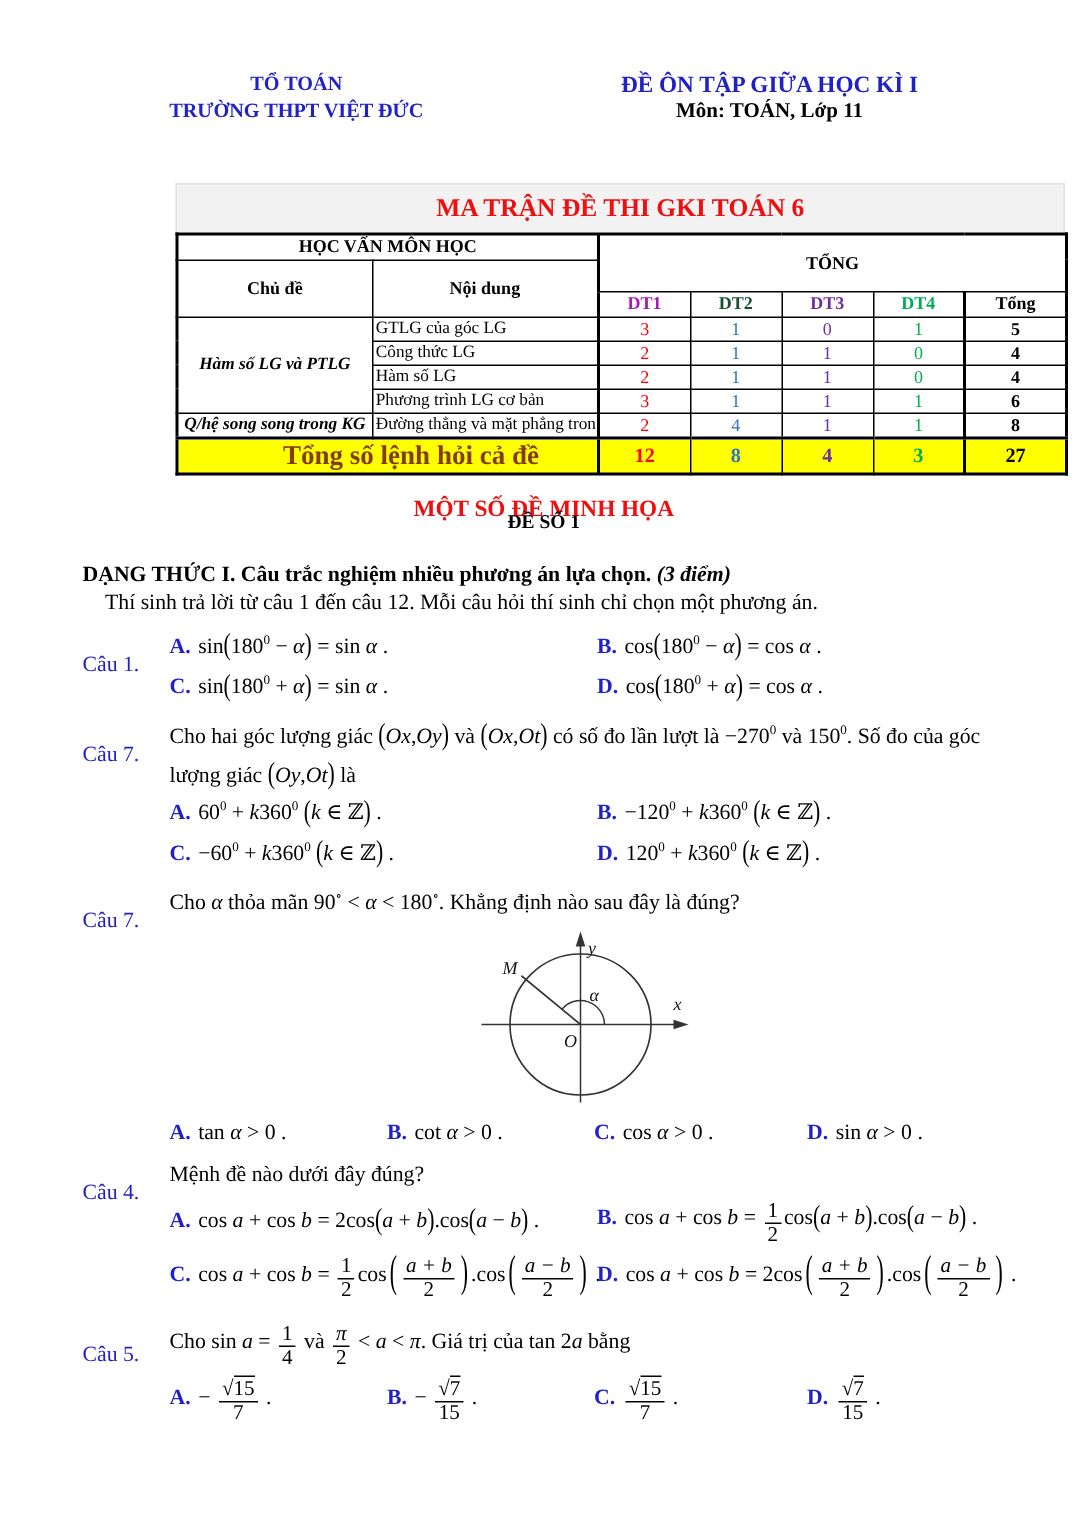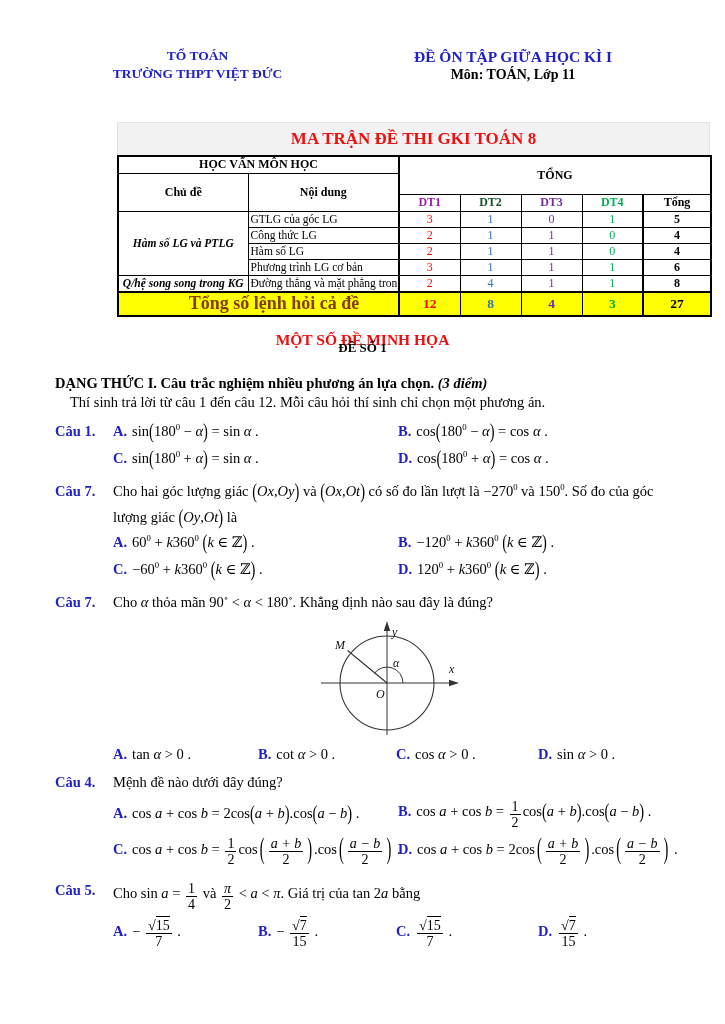--- a/index.html
+++ b/index.html
@@ -36,21 +36,21 @@
              color:var(--red);font-weight:bold;font-size:15.5px;}
   .sec-sub{position:absolute;top:340px;left:0;width:725px;text-align:center;
            color:#000;font-weight:bold;font-size:13px;}
   .part-head{position:absolute;top:375px;left:55px;font-size:14.5px;font-weight:bold;}
   .part-head .pts{font-style:italic;}
   .instruction{position:absolute;top:394px;left:70px;font-size:14.5px;}
 
   
   #questions{position:absolute;top:422px;left:55px;width:635px;font-size:14.5px;line-height:1.35;}
   .q{display:grid;grid-template-columns:58px 1fr;margin-bottom:7px;}
-  .qlabel{color:var(--blue);font-weight:bold;}
+  .qlabel{color:var(--blue);font-weight:normal;margin-top:12px;}
   .qstem{margin-bottom:6px;}
   .optrow{display:grid;margin-bottom:7px;align-items:center;}
   .optrow.c2{grid-template-columns:285px 1fr;}
   .optrow.c4{grid-template-columns:145px 138px 142px 1fr;margin-bottom:2px;}
   .opt{white-space:nowrap;}
   .okey{color:var(--blue);font-weight:bold;margin-right:5px;}
 
   
   .mi{font-style:italic;}
   sup.msup{font-size:0.6em;line-height:0;vertical-align:super;}
@@ -77,21 +77,21 @@
     <div>TỔ TOÁN</div>
     <div>TRƯỜNG THPT VIỆT ĐỨC</div>
   </div>
 
   <div class="hdr-right">
     <div class="t1">ĐỀ ÔN TẬP GIỮA HỌC KÌ I</div>
     <div class="t2">Môn: TOÁN, Lớp 11</div>
   </div>
 
   <div class="matrix">
-    <div class="matrix-title">MA TRẬN ĐỀ THI GKI TOÁN 8</div>
+    <div class="matrix-title">MA TRẬN ĐỀ THI GKI TOÁN 6</div>
     <table class="mtable">
       <colgroup>
         <col style="width:130px">
           <col style="width:151px">
           <col style="width:61px">
         <col style="width:61px">
           <col style="width:61px">
           <col style="width:61px">
           <col style="width:68px">
       </colgroup>

